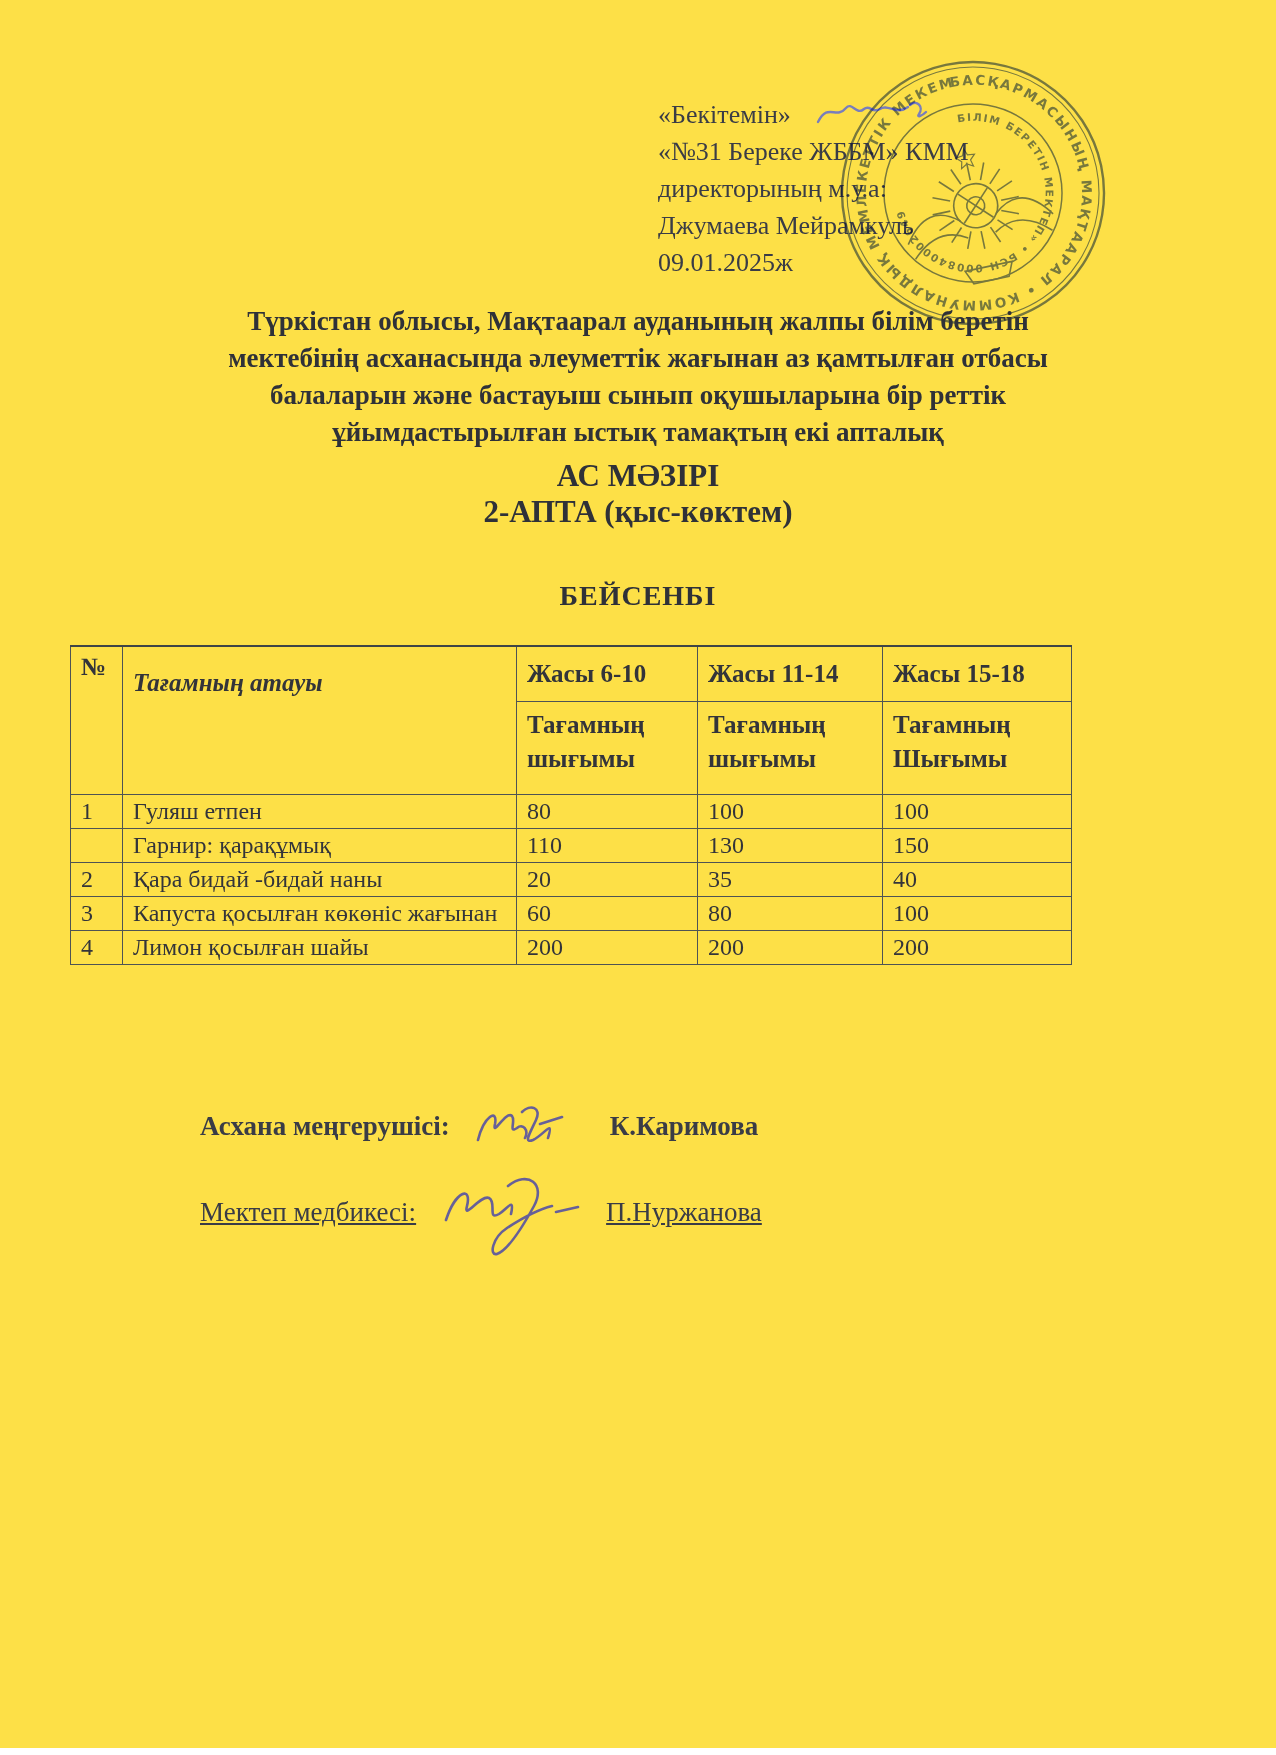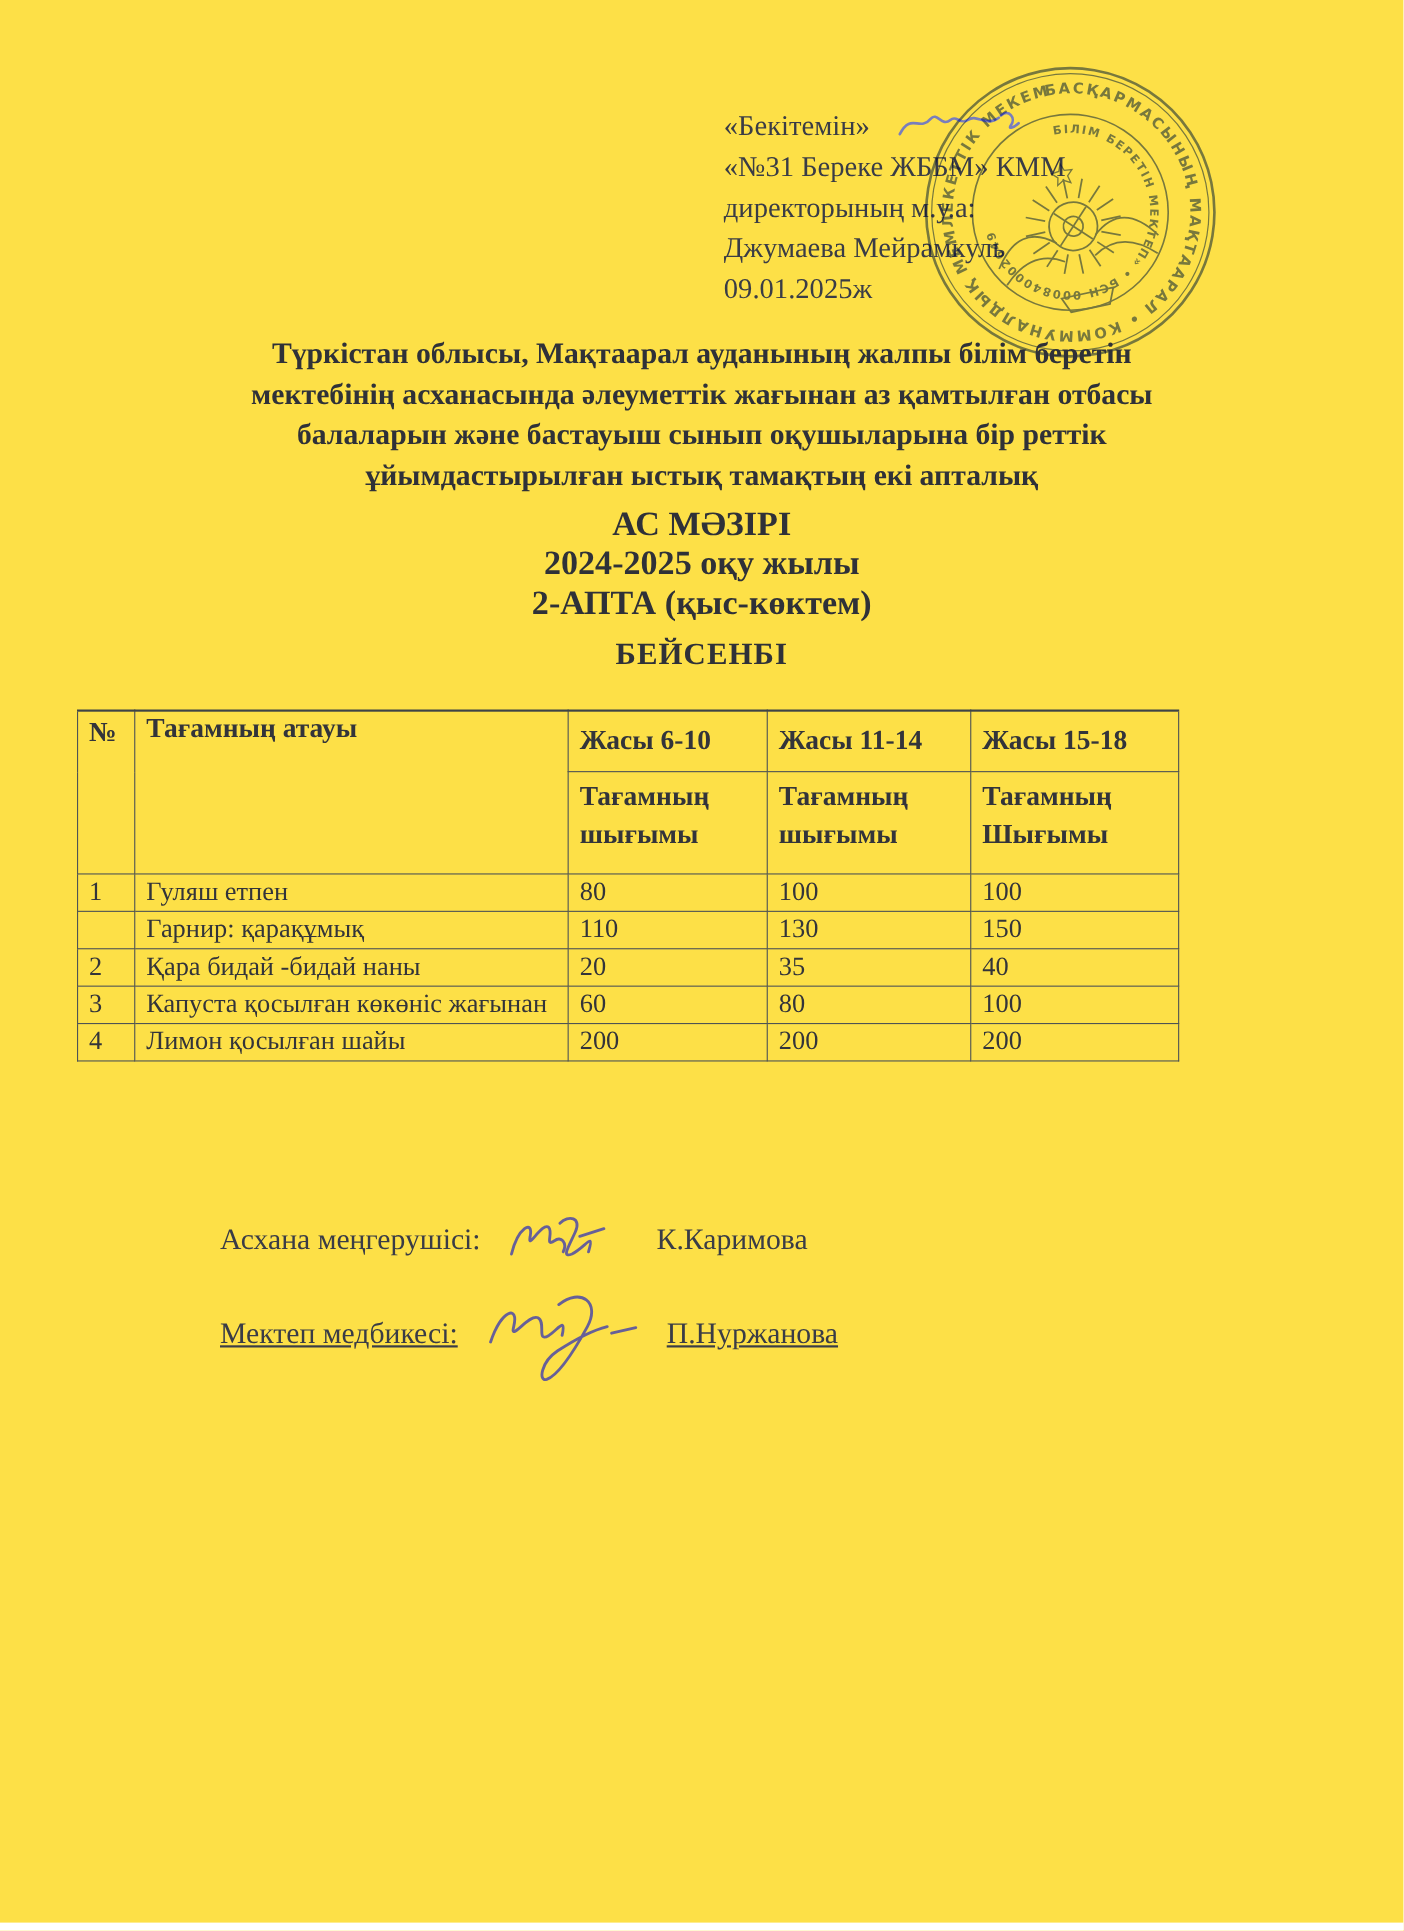--- a/index.html
+++ b/index.html
@@ -63,21 +63,21 @@
   }
   .menu-table thead tr.agehead th{ height:50px; }
   .menu-table tbody td{ height:29px; font-size:24px; }
   
   .sig-row{
     position:absolute; left:200px;
     display:flex; align-items:center; gap:20px;
     font-size:27px; color:#3a3c46;
   }
   .sig-row .sig-ink{ flex:0 0 auto; }
-  .sig1{ top:1098px; }
+  .sig1{ top:1098px;font-weight:bold; }
   .sig2{ top:1168px;text-decoration:underline; }
   .ink{ stroke:#5a55a0; fill:none; stroke-width:2.6; stroke-linecap:round; stroke-linejoin:round; opacity:.92;}
   .stamp-ink{ stroke:#5b6fd0; fill:none; }
   .stamp text{ fill:#5b6fd0; font-family:"DejaVu Sans",sans-serif; font-weight:bold; }
 </style>
 </head>
 <body>
 
 <div class="page">
 
@@ -142,38 +142,37 @@
 
   <div class="doc-title">
     <div>Түркістан облысы, Мақтаарал ауданының жалпы білім беретін</div>
     <div>мектебінің асханасында әлеуметтік жағынан аз қамтылған отбасы</div>
     <div>балаларын және бастауыш сынып оқушыларына бір реттік</div>
     <div>ұйымдастырылған ыстық тамақтың екі апталық</div>
   </div>
 
   <div class="subtitle">
     <div>АС МӘЗІРІ</div>
-    <div>2024-2025 оқу жылы</div>
     <div>2-АПТА (қыс-көктем)</div>
   </div>
 
   <div class="day-title">БЕЙСЕНБІ</div>
 
   <table class="menu-table">
     <colgroup>
       <col style="width:52px">
         <col style="width:394px">
         <col style="width:181px">
         <col style="width:185px">
         <col style="width:189px">
     </colgroup>
     <thead>
       <tr class="agehead">
         <th rowspan="2" style="vertical-align:top;padding-top:6px;">№</th>
-        <th rowspan="2" style="vertical-align:top;padding-top:2px;">Тағамның атауы</th>
+        <th rowspan="2" style="vertical-align:top;padding-top:22px;font-style:italic;">Тағамның атауы</th>
         <th>Жасы 6-10</th>
         <th>Жасы 11-14</th>
         <th>Жасы 15-18</th>
       </tr>
       <tr class="subhead">
         <th>Тағамның шығымы</th>
         <th>Тағамның шығымы</th>
         <th>Тағамның Шығымы</th>
       </tr>
     </thead>

